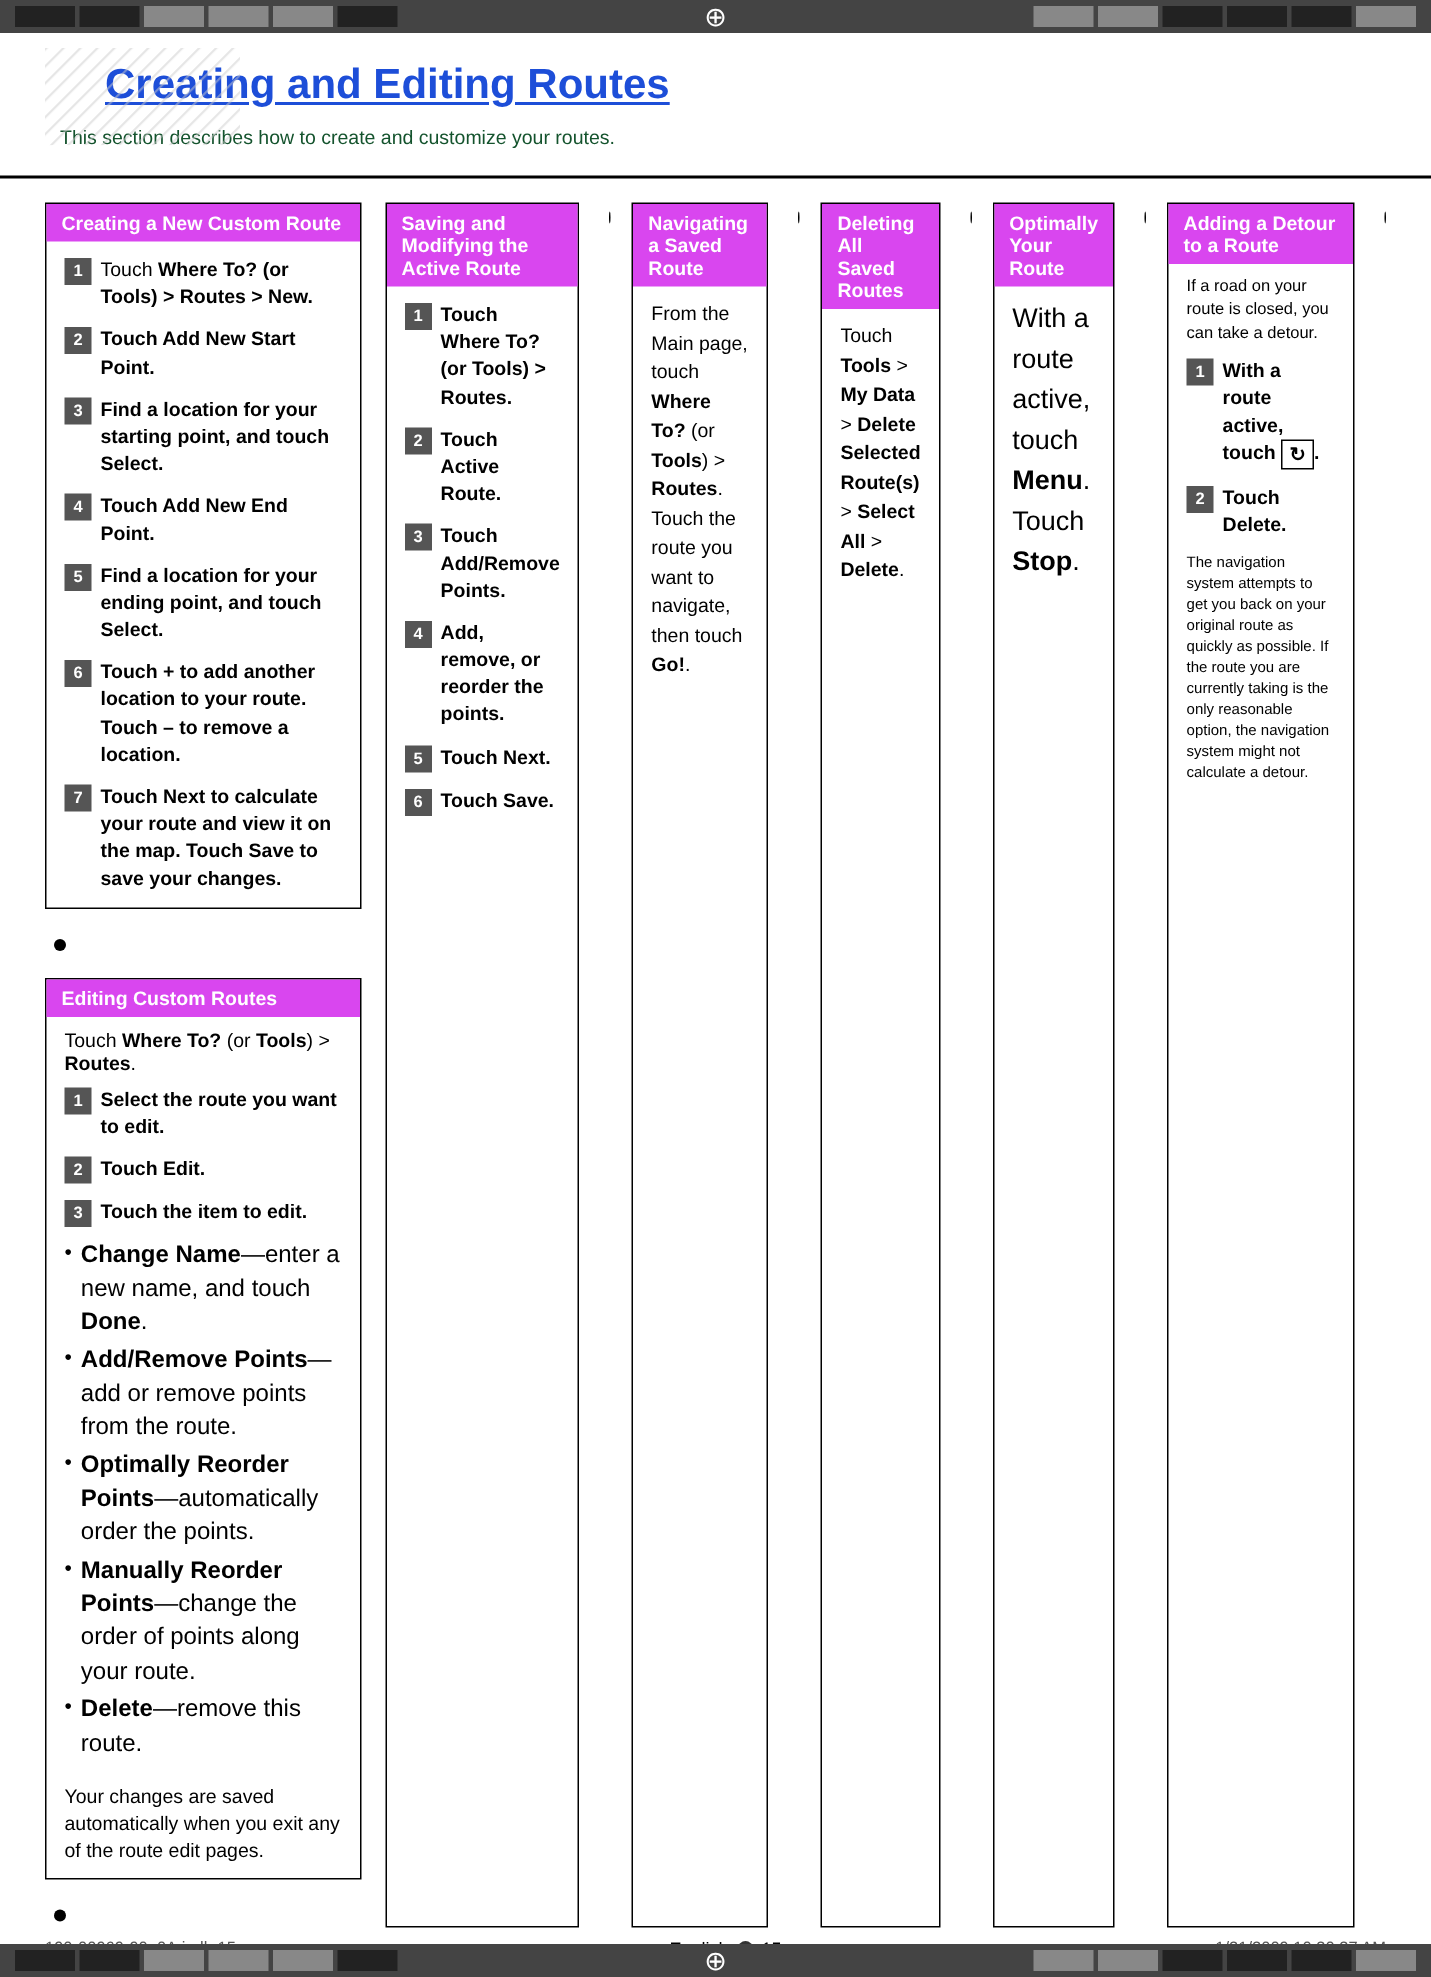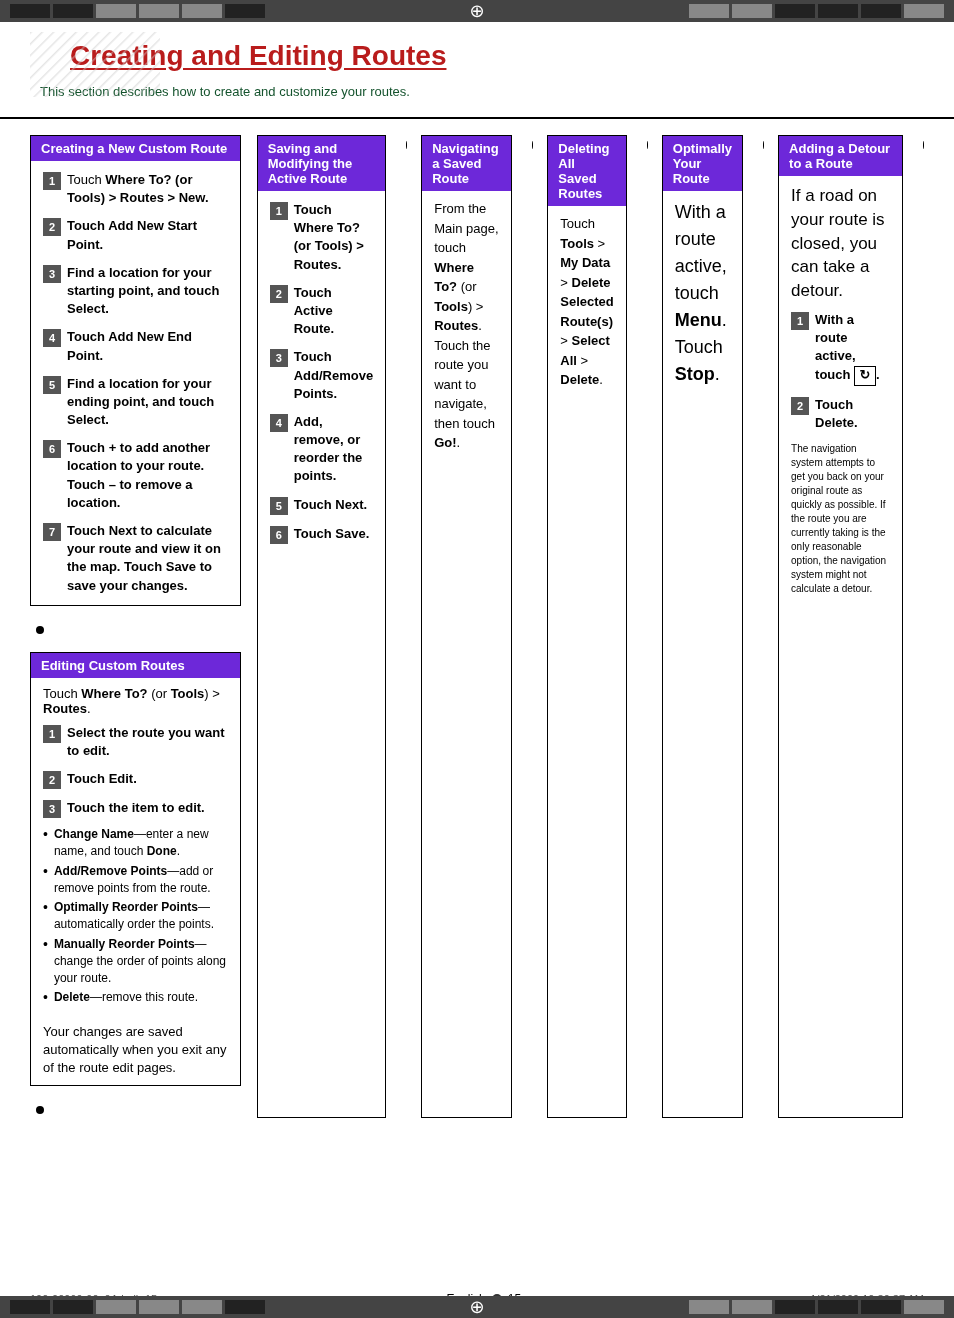--- a/index.html
+++ b/index.html
@@ -57,21 +57,21 @@
       height: 65px;
       overflow: hidden;
     }
     .diagonal-lines svg {
       width: 100%;
       height: 100%;
     }
     .page-title {
       font-size: 28px;
       font-weight: bold;
-      color: #b91c1c;
+      color: #1d4ed8;
       margin-left: 30px;
       padding-bottom: 4px;
       text-decoration: underline;
       text-decoration-style: solid;
       text-underline-offset: 3px;
     }
     .subtitle {
       font-size: 13px;
       color: #14532d;
       margin: 8px 0 12px 0;
@@ -94,21 +94,21 @@
       display: flex;
       flex-direction: row;
       gap: 14px;
     }
 
     
     .section-box {
       border: 1.5px solid #000;
     }
     .section-header {
-      background: #6d28d9;
+      background: #d946ef;
       color: #fff;
       font-weight: bold;
       font-size: 13px;
       padding: 5px 10px;
     }
     .section-body {
       padding: 10px 12px;
     }
 
     
@@ -154,21 +154,21 @@
     }
     .edit-intro b { font-weight: bold; }
 
     .bullet-list {
       padding: 4px 12px 8px 12px;
     }
     .bullet-item {
       display: flex;
       align-items: flex-start;
       margin-bottom: 3px;
-      font-size: 12px;
+      font-size: 16px;
       line-height: 1.4;
     }
     .bullet-item::before {
       content: "•";
       margin-right: 6px;
       font-size: 14px;
       flex-shrink: 0;
       margin-top: -1px;
     }
     .bullet-item b { font-weight: bold; }
@@ -201,21 +201,21 @@
       line-height: 1.5;
       padding: 8px 12px;
     }
     .stop-text b { font-weight: bold; }
 
     
     .detour-body {
       padding: 8px 12px;
     }
     .detour-intro {
-      font-size: 17px;
+      font-size: 11px;
       margin-bottom: 8px;
       line-height: 1.4;
     }
     .detour-close {
       font-size: 10px;
       margin-top: 8px;
       line-height: 1.4;
     }
 
     

